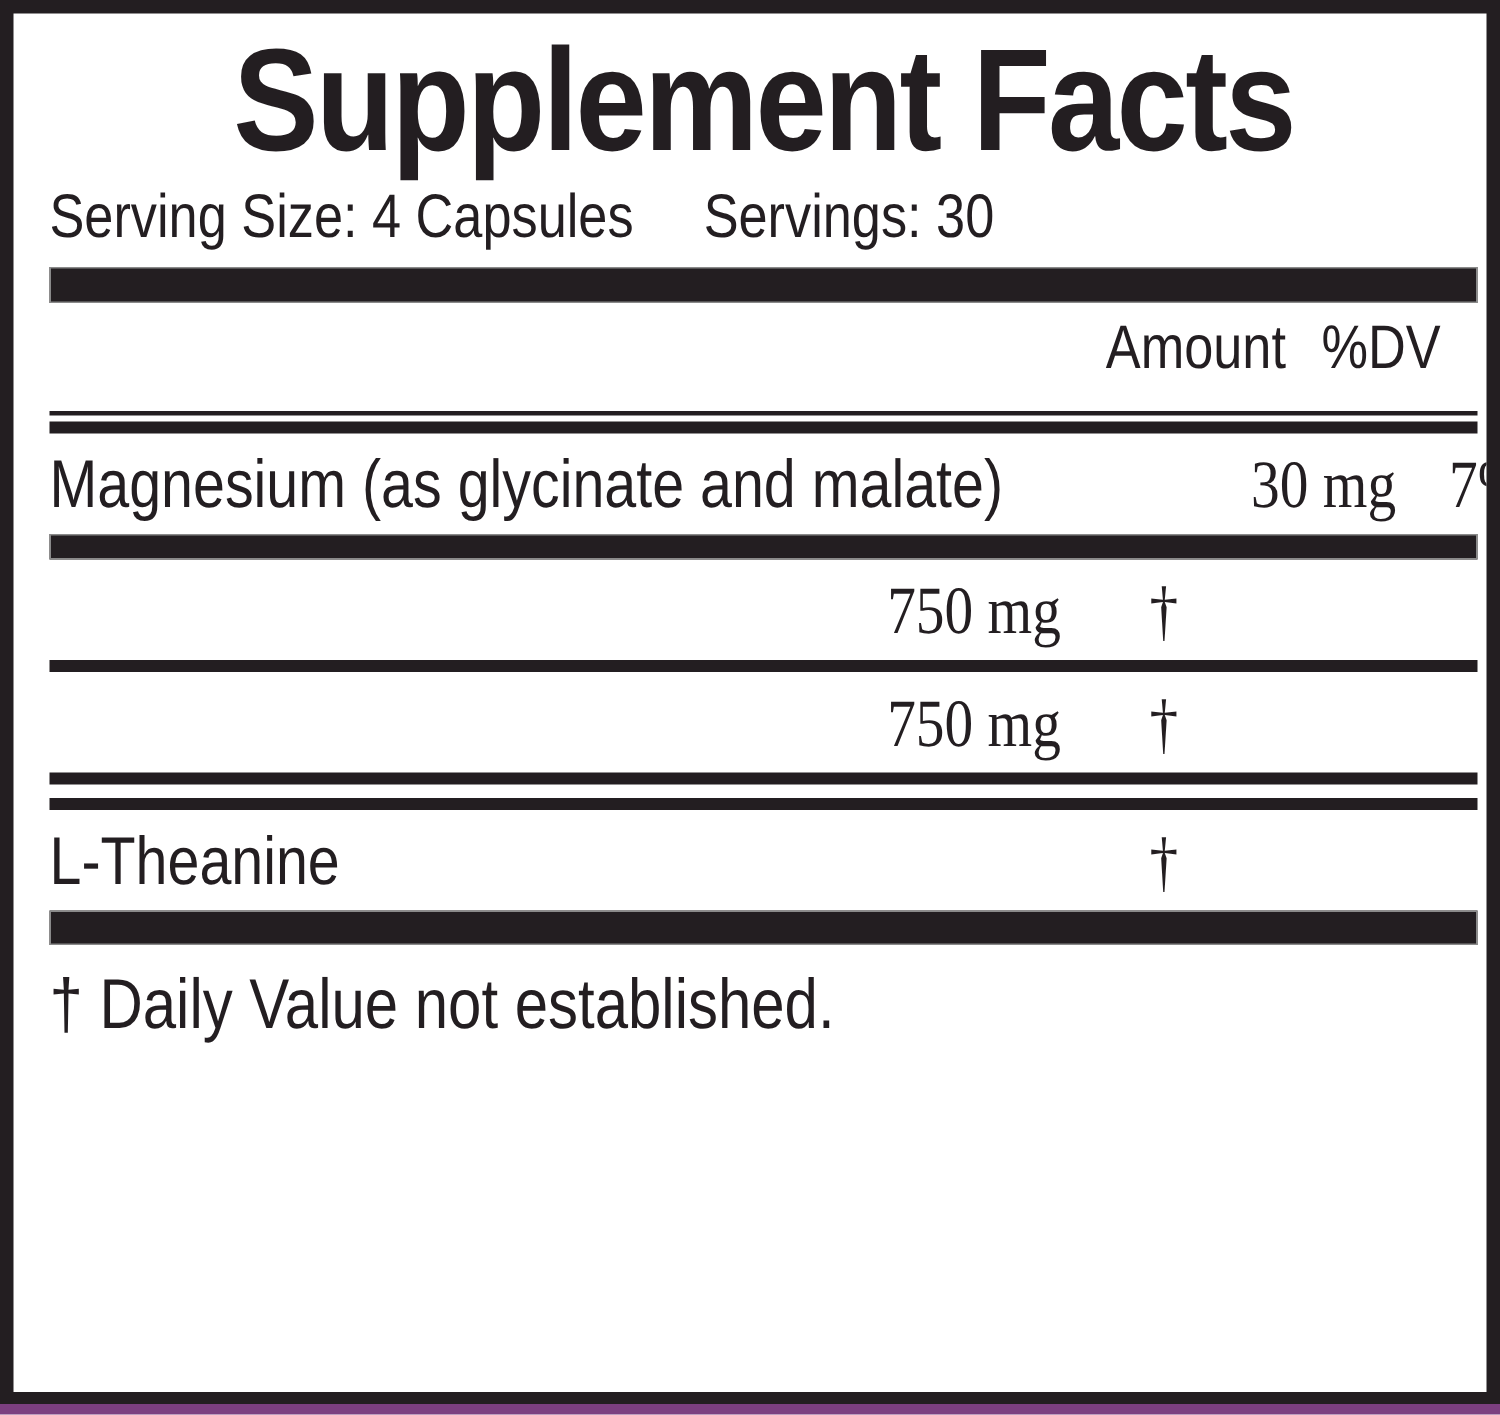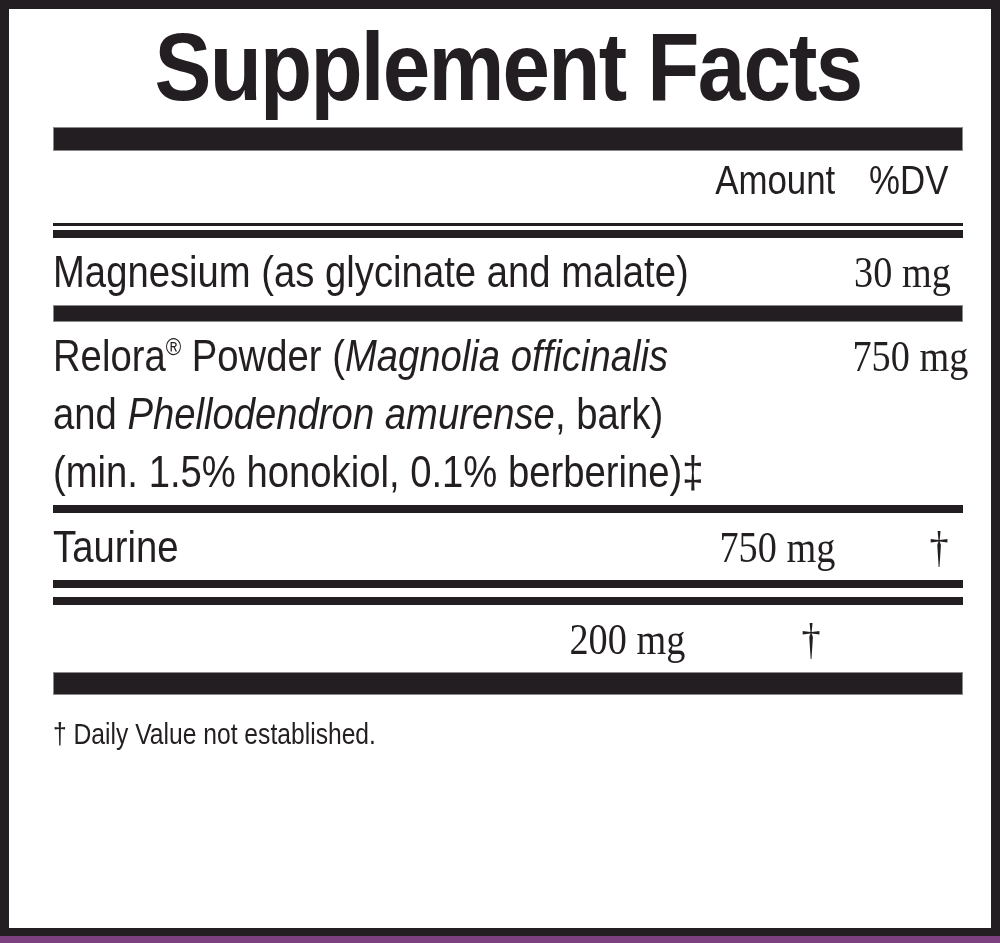--- a/index.html
+++ b/index.html
@@ -14,21 +14,21 @@
     background:#fff;
     font-family:"Liberation Sans", sans-serif;
     color:var(--ink);
   }
   .accent-strip{position:absolute;left:0;bottom:0;width:1000px;height:7px;background:var(--accent);}
   .label{
     position:absolute;top:0;left:0;width:1000px;height:937px;
     background:#fff;border:9px solid var(--ink);
     overflow:hidden;
   }
-  .content{padding:0 28px 0 24px;margin-left:20px;}
+  .content{padding:0 6px 0 24px;}
   
   .cond{display:block;transform:scaleX(0.85);transform-origin:0 50%;white-space:nowrap;}
   .cond-r{display:inline-block;transform:scaleX(0.85);transform-origin:100% 50%;white-space:nowrap;}
   .cond-c{display:block;transform:scaleX(0.88);transform-origin:50% 50%;white-space:nowrap;}
 
   .title{
     margin-top:10px;text-align:center;
     font-size:97px;line-height:96px;font-weight:bold;letter-spacing:-2px;
   }
   .serving-row{margin-top:7px;font-size:41px;line-height:44px;}
@@ -37,42 +37,47 @@
   .bar{background:var(--bar);border:1px solid #8a8a8a;}
   .bar-lg{height:24px;margin-top:12px;}
   .bar-md{height:17px;}
   .bar-ft{height:23px;}
 
   .rule{background:var(--ink);height:8px;}
   .rule-thin{background:var(--ink);height:3px;margin-bottom:4px;}
 
   .grid{display:grid;grid-template-columns:1fr 150px 128px;align-items:start;}
   .cell-amount{text-align:right;}
-  .cell-dv{text-align:right;padding-right:15px;}
+  .cell-dv{text-align:center;padding-right:15px;}
 
   .header-row{height:72px;font-size:41px;line-height:58px;}
 
   .irow{font-size:45px;padding:5px 0 4px 0;}
   .irow .nline{line-height:58px;}
   .irow .cell-amount,.irow .cell-dv{line-height:58px;font-family:Liberation Serif, serif;}
   .it{font-style:italic;}
   .sup{font-size:55%;vertical-align:super;line-height:0;}
 
-  .footnote{font-size:29px;line-height:52px;padding-top:13px;}
+  .footnote{font-size:47px;line-height:52px;padding-top:13px;}
 </style>
 </head>
 <body>
 
 <div class="label">
   <div class="content">
 
     <div class="title">
       <span class="cond-c">Supplement Facts</span>
     </div>
 
+    <div class="serving-row">
+      <div class="cond">
+        <span>Serving Size: 4 Capsules</span><span class="servings">Servings: 30</span>
+      </div>
+    </div>
 
     <div class="bar bar-lg"></div>
 
     <div class="grid header-row">
       <div></div>
       <div class="cell-amount"><span class="cond-r">Amount</span></div>
       <div class="cell-dv"><span class="cond-r">%DV</span></div>
     </div>
 
     <div class="rule-thin"></div>
@@ -82,49 +87,43 @@
       <div class="ncell">
           <div class="nline cond"><span>Magnesium (as glycinate and malate)</span></div>
         </div>
       <div class="cell-amount"><span class="cond-r">30 mg</span></div>
       <div class="cell-dv"><span class="cond-r">7%</span></div>
     </div>
 
     <div class="bar bar-md"></div>
 
     <div class="grid irow">
-      <div class="ncell">
-          <div class="nline cond"><span>Relora</span><span class="sup">®</span><span> Powder (</span><span class="it">Magnolia officinalis</span></div>
-          <div class="nline cond"><span>and </span><span class="it">Phellodendron amurense</span><span>, bark)</span></div>
-          <div class="nline cond"><span>(min. 1.5% honokiol, 0.1% berberine)‡</span></div>
-        </div>
       <div class="cell-amount"><span class="cond-r">750 mg</span></div>
       <div class="cell-dv"><span class="cond-r">†</span></div>
     </div>
 
     <div class="rule"></div>
 
     <div class="grid irow">
-      <div class="ncell">
-          <div class="nline cond"><span>Taurine</span></div>
-        </div>
       <div class="cell-amount"><span class="cond-r">750 mg</span></div>
       <div class="cell-dv"><span class="cond-r">†</span></div>
     </div>
 
     <div class="rule"></div>
 
     <div class="grid irow">
       <div class="cell-dv"></div>
     </div>
 
     <div class="rule"></div>
 
     <div class="grid irow">
-      <div class="cell-amount"><span class="cond-r">200 mg</span></div>
+      <div class="ncell">
+          <div class="nline cond"><span>L-Theanine</span></div>
+        </div>
       <div class="cell-dv"><span class="cond-r">†</span></div>
     </div>
 
     <div class="bar bar-ft"></div>
 
     <div class="footnote">
       <span class="cond">† Daily Value not established.</span>
     </div>
 
   </div>

